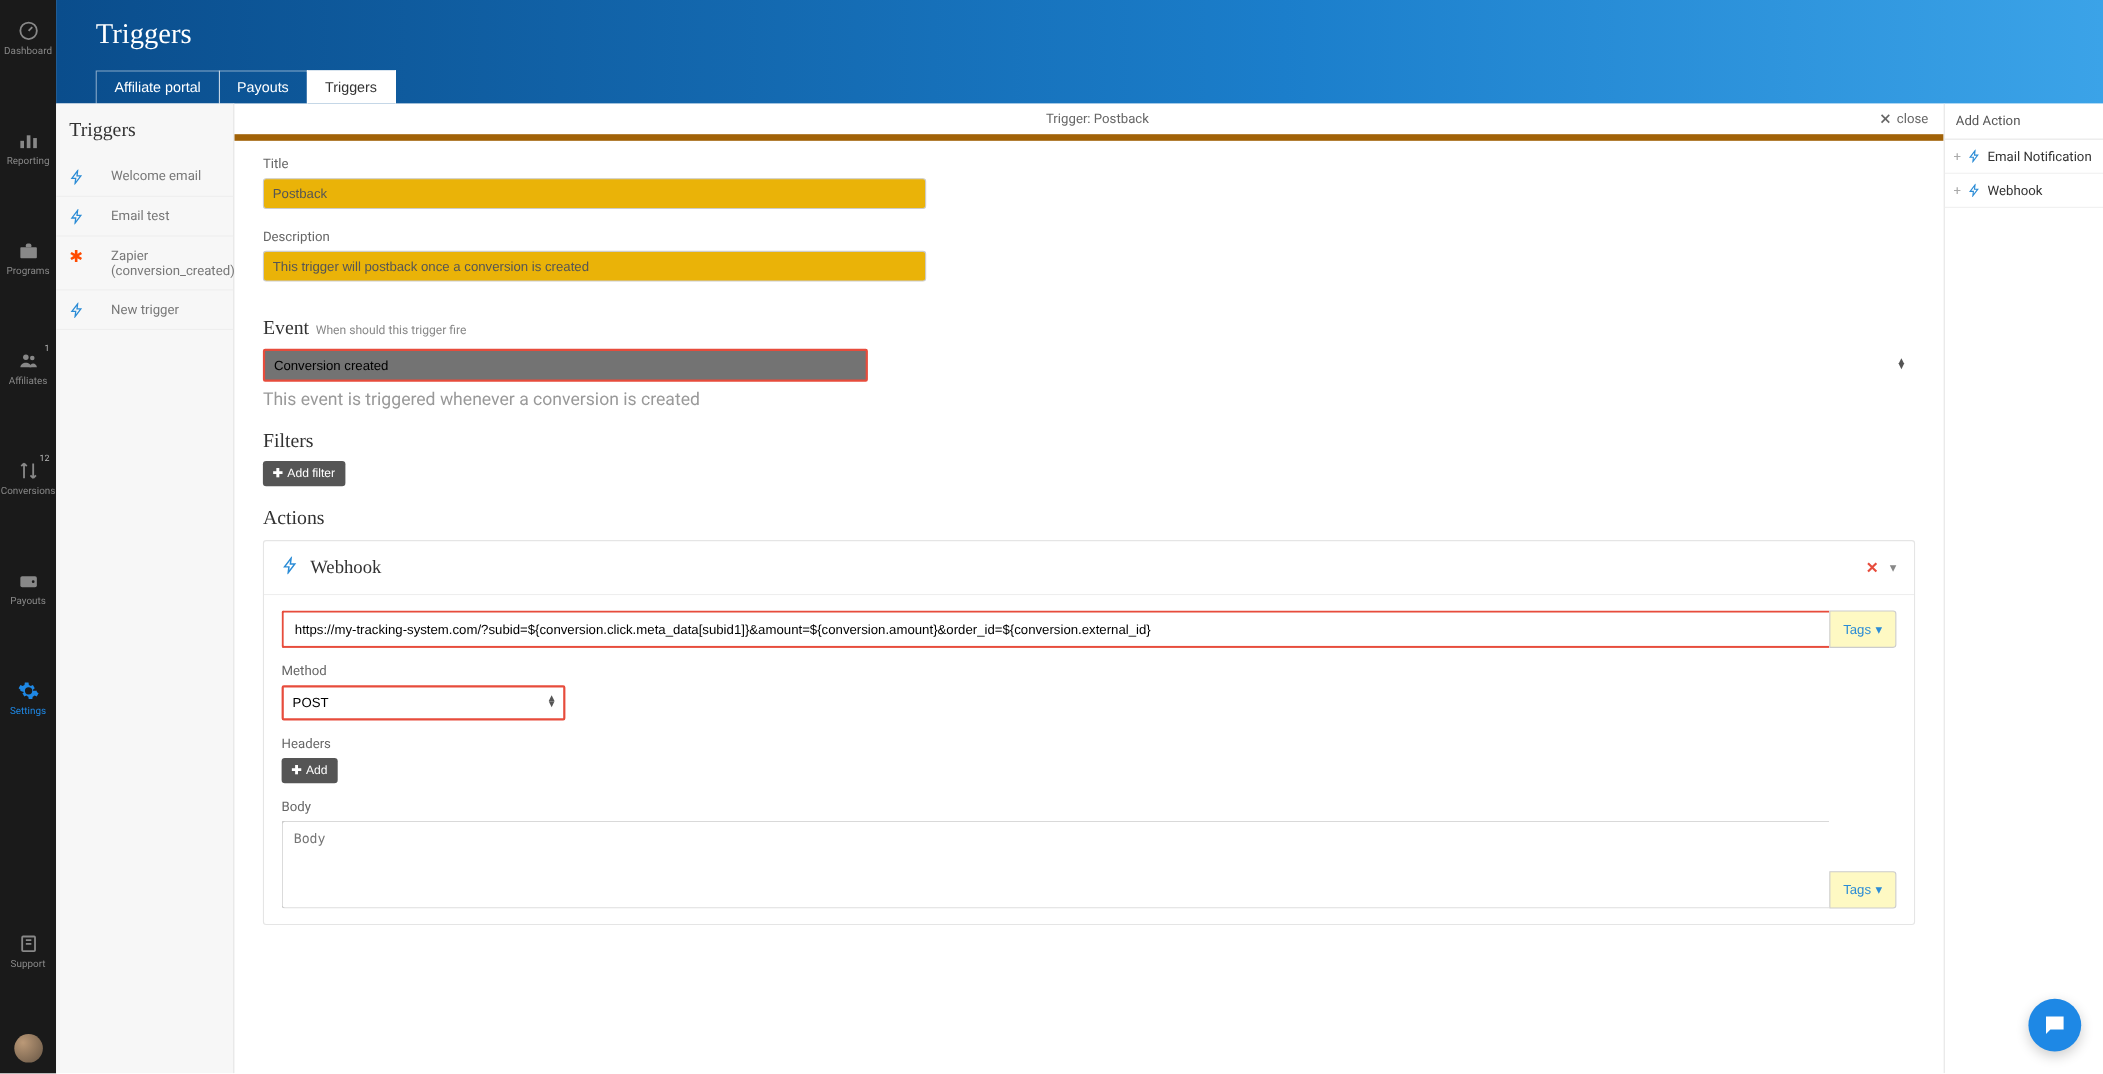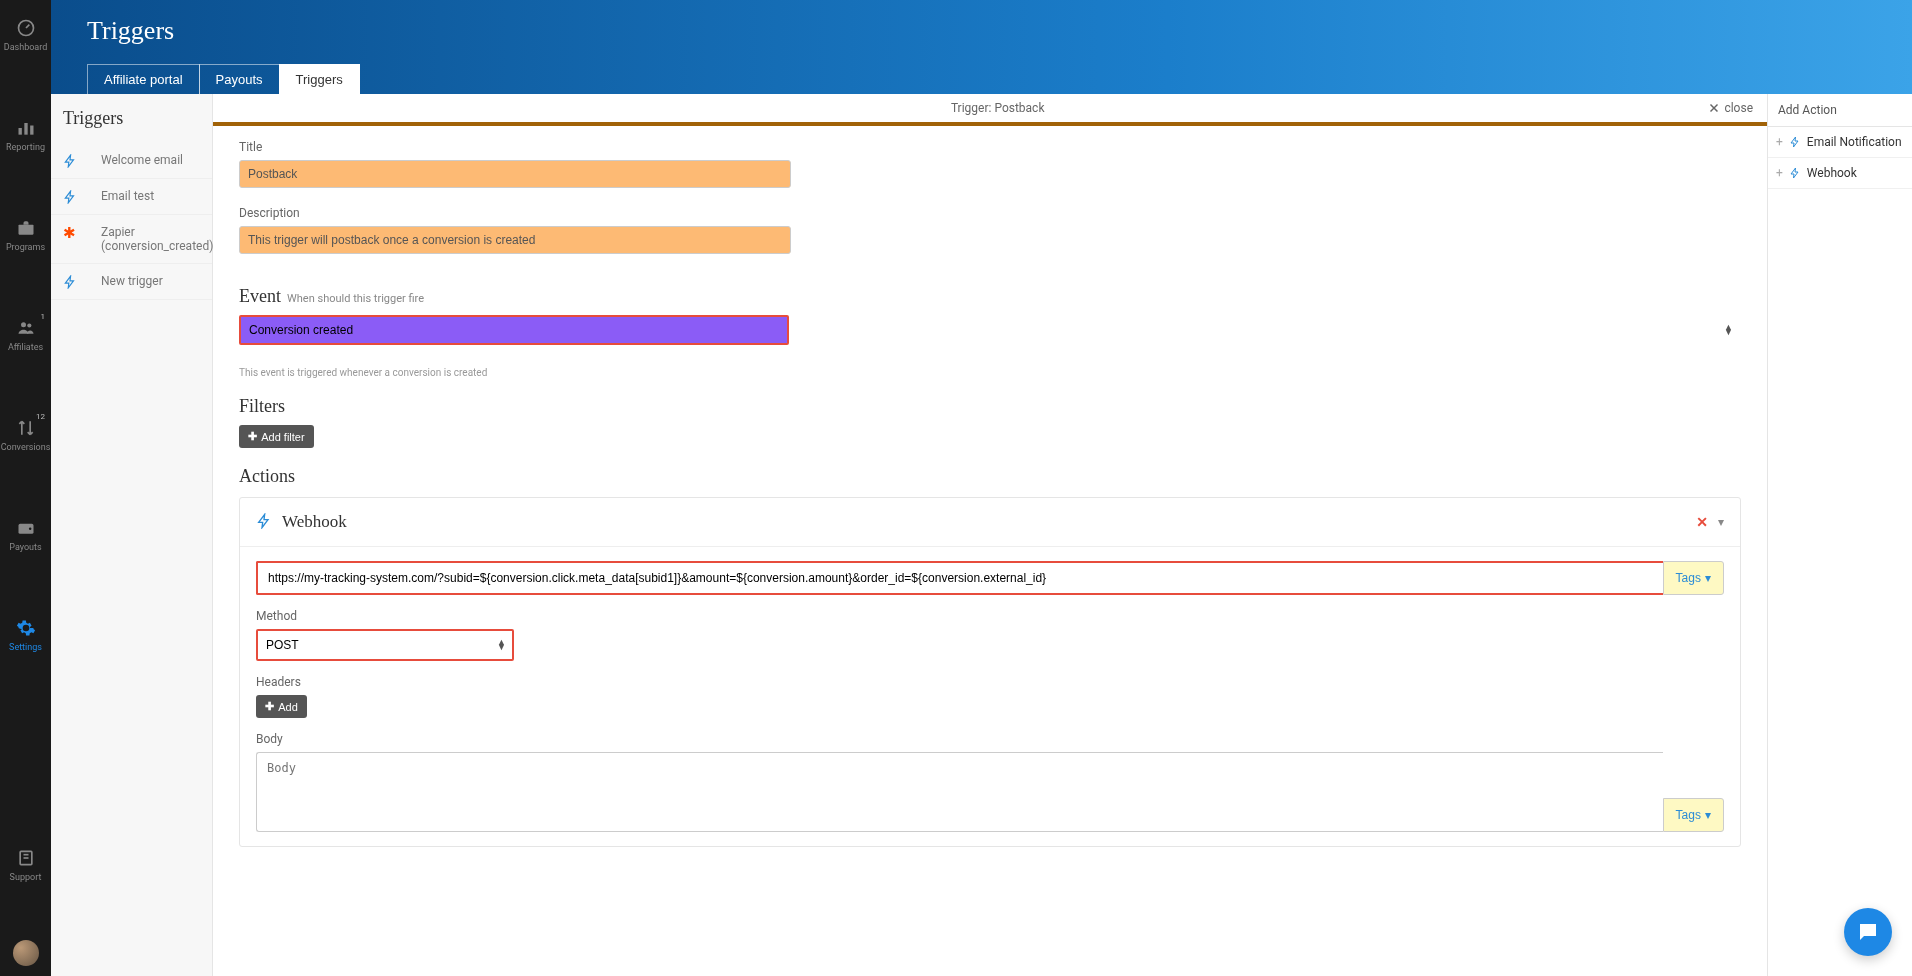--- a/index.html
+++ b/index.html
@@ -33,38 +33,38 @@
 
 .triggers-sidebar { width: 162px; background: #f7f7f7; border-right: 1px solid #e5e5e5; }
 .triggers-sidebar h2 { font-family: Georgia, serif; font-weight: 400; font-size: 18px; padding: 14px 12px; color: #333; }
 .trigger-item { display: flex; align-items: flex-start; gap: 24px; padding: 10px 12px; border-bottom: 1px solid #eee; cursor: pointer; font-size: 12px; color: #777; }
 .trigger-item .ticon { width: 14px; height: 14px; flex-shrink: 0; margin-top: 1px; }
 .trigger-item.zapier .ticon-z { color: #ff4a00; font-size: 15px; line-height: 14px; }
 .trigger-item .ticon-lightning { color: #2b8cd6; }
 
 
 .editor { flex: 1; display: flex; flex-direction: column; overflow: auto; }
-.editor-header { display: flex; align-items: center; justify-content: space-between; border-bottom: 4px solid #a16207; padding: 7px 14px; font-size: 12px; color: #666; }
+.editor-header { display: flex; align-items: center; justify-content: space-between; border-bottom: 6px solid #a16207; padding: 7px 14px; font-size: 12px; color: #666; }
 .editor-header .title { flex: 1; text-align: center; }
 .editor-header .close { display: flex; align-items: center; gap: 4px; cursor: pointer; color: #666; }
 .editor-body { padding: 14px 26px; }
 
 .field-label { font-size: 12px; color: #666; margin-bottom: 6px; display: block; }
-.text-input { width: 552px; border: 1px solid #ccc; border-radius: 3px; padding: 6px 8px; font-size: 12px; color: #555; background: #fdba74; }
+.text-input { width: 603px; border: 1px solid #ccc; border-radius: 3px; padding: 6px 8px; font-size: 12px; color: #555; background: #eab308; }
 .field-group { margin-bottom: 18px; }
 
 .section-title { font-family: Georgia, serif; font-size: 18px; font-weight: 400; color: #333; }
 .section-sub { font-size: 11px; color: #888; margin-left: 6px; margin-top: 20px; }
 .section-row { display: flex; align-items: baseline; margin-bottom: 8px; margin-top: 8px; }
 
 .select-wrap { position: relative; }
-.select { width: 550px; border: 2px solid #e74c3c; border-radius: 2px; padding: 6px 8px; font-size: 12px; background: #8b5cf6; appearance: none; }
+.select { width: 550px; border: 2px solid #e74c3c; border-radius: 2px; padding: 6px 8px; font-size: 12px; background: #737373; appearance: none; }
 .select.big { width: 550px; }
 .select-arrows { position: absolute; right: 8px; top: 50%; transform: translateY(-50%); font-size: 9px; pointer-events: none; color: #555; line-height: 0.6; }
-.helper { font-size: 10px; color: #999; margin-top: 22px; }
+.helper { font-size: 16px; color: #999; margin-top: 6px; }
 
 .btn-dark { background: #555; color: #fff; border: none; border-radius: 3px; padding: 5px 9px; font-size: 11px; cursor: pointer; display: inline-flex; align-items: center; gap: 4px; }
 .btn-dark .plus { font-weight: bold; }
 
 
 .actions-card { border: 1px solid #e5e5e5; border-radius: 3px; margin-top: 10px; }
 .actions-card-header { display: flex; align-items: center; padding: 14px 16px; border-bottom: 1px solid #eee; gap: 10px; }
 .actions-card-header .name { font-family: Georgia, serif; font-size: 17px; color: #333; }
 .actions-card-header .spacer { flex: 1; }
 .actions-card-header .remove { color: #e74c3c; font-weight: bold; cursor: pointer; font-size: 14px; }

